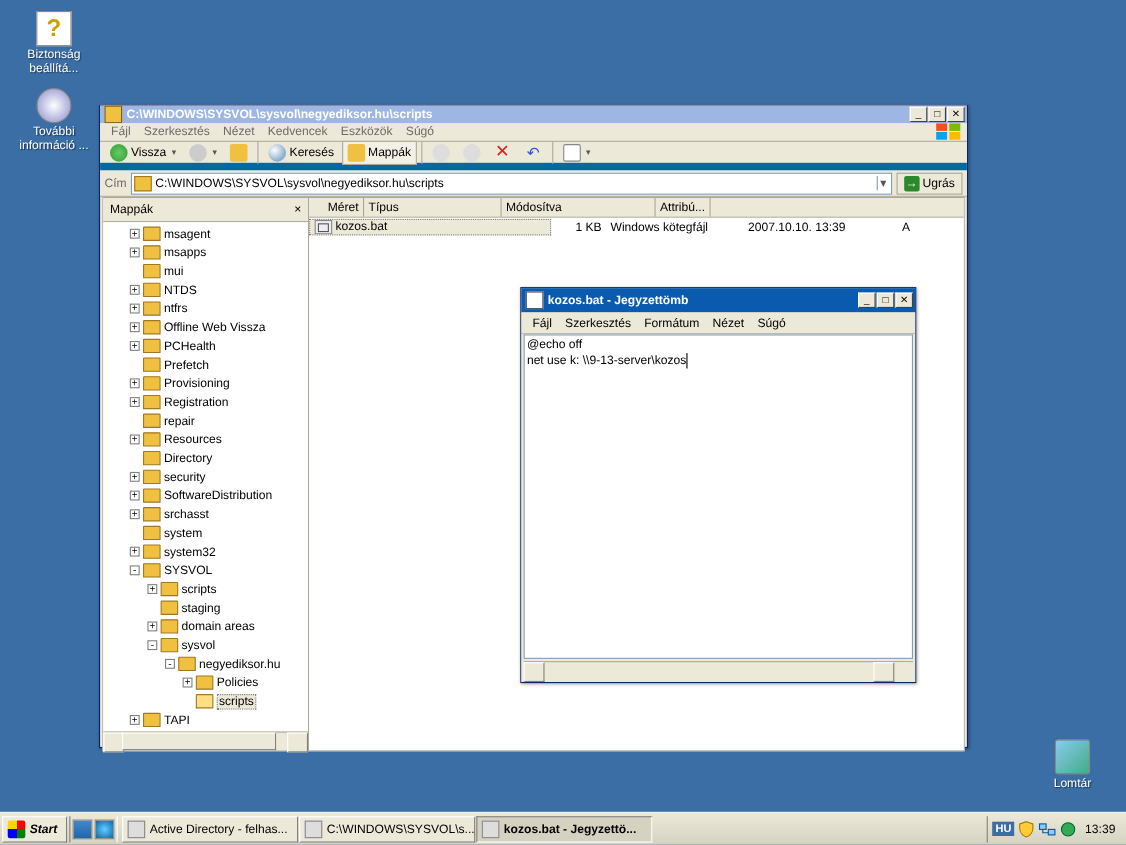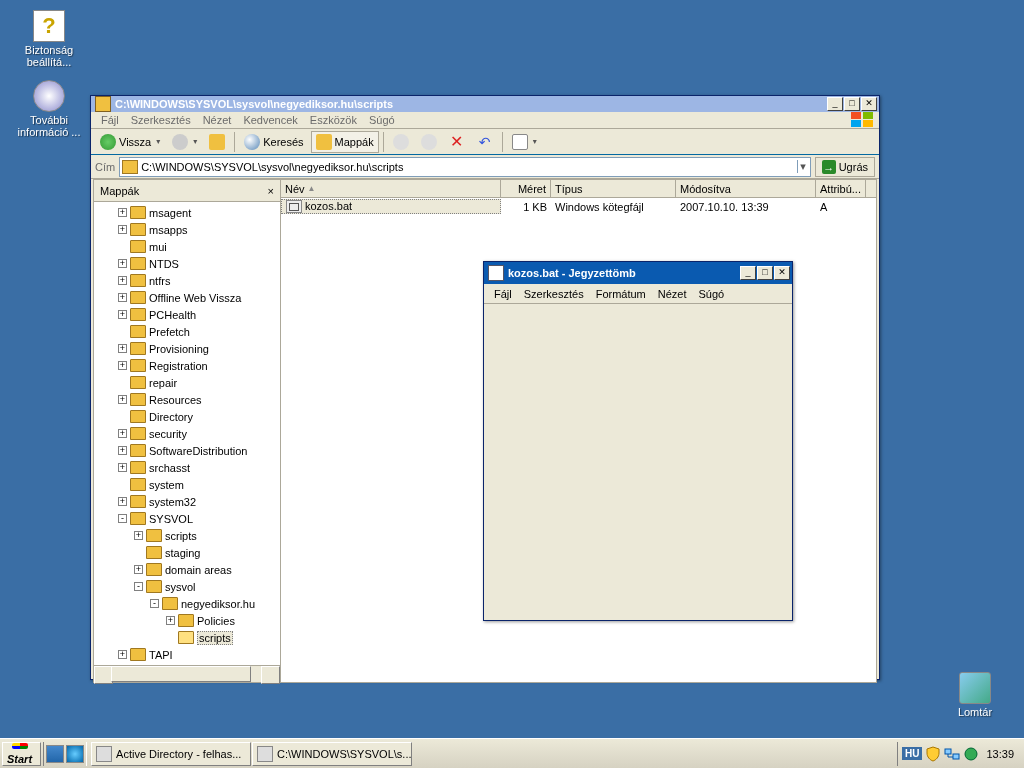--- a/index.html
+++ b/index.html
@@ -18,21 +18,21 @@
 .titlebar .title { flex: 1; font-weight: bold; white-space: nowrap; overflow: hidden; }
 .titlebar .winbtns { display: flex; gap: 0; }
 .titlebar .wbtn { width: 16px; height: 14px; background: #ece9d8; border: 1px solid #fff; border-right-color:#404040; border-bottom-color:#404040; margin-left: 1px; text-align: center; line-height: 10px; font-size: 9px; font-family: Arial; color:#000; cursor: pointer; }
 
 
 .menubar { height: 20px; background: #ece9d8; border-bottom: 1px solid #aca899; display: flex; align-items: center; padding: 0 4px; }
 .menubar .mi { padding: 2px 6px; color: #6b6b6b; cursor: pointer; }
 .menubar .logo { margin-left: auto; width: 24px; height: 16px; }
 
 
-.toolbar { height: 26px; background: #ece9d8; border-bottom: 1px solid #0369a1; display: flex; align-items: center; padding: 2px 4px; gap: 2px; }
+.toolbar { height: 26px; background: #ece9d8; border-bottom: 7px solid #0369a1; display: flex; align-items: center; padding: 2px 4px; gap: 2px; }
 .tbtn { display: flex; align-items: center; height: 22px; padding: 0 4px; border: 1px solid transparent; cursor: pointer; gap: 3px; }
 .tbicon { width: 16px; height: 16px; border-radius: 8px; }
 .sep { width: 1px; height: 20px; background: #aca899; margin: 0 2px; }
 .dropdown-arrow::after { content: "▾"; font-size: 8px; color: #555; margin-left: 2px; }
 
 
 .addrbar { height: 24px; background: #ece9d8; border-bottom: 1px solid #aca899; display: flex; align-items: center; padding: 2px 4px; gap: 4px; }
 .addrlabel { color: #6b6b6b; }
 .addrfield { flex: 1; height: 20px; background: white; border: 1px solid #7f9db9; display: flex; align-items: center; padding: 0 2px; }
 .addrfield .fico { width: 16px; height: 14px; background: #f0c040; border: 1px solid #a07820; margin-right: 3px; }
@@ -73,21 +73,21 @@
 .npbody { flex: 1; display: flex; flex-direction: column; background: #ece9d8; }
 .npedit { flex: 1; margin: 0 2px 2px; border: 1px solid #7f9db9; background: white; font-family: "Lucida Console", "Courier New", monospace; font-size: 13px; padding: 0 2px; white-space: pre; overflow: hidden; position: relative; }
 .npedit .caret { display: inline-block; width: 1px; height: 14px; background: black; vertical-align: text-bottom; }
 .npscroll { height: 17px; background: #ece9d8; border-top: 1px solid #aca899; margin: 0 2px 2px; position:relative;}
 .npscroll::before,.npscroll::after{content:"";position:absolute;top:0;width:17px;height:100%;background:#ece9d8;border:1px solid #fff;border-right-color:#808080;border-bottom-color:#808080;}
 .npscroll::before{left:0}.npscroll::after{right:17px;}
 .npscroll .sizer{position:absolute;right:0;top:0;width:17px;height:100%;background:#ece9d8;}
 
 
 .taskbar { position: absolute; left: 0; right: 0; bottom: 0; height: 30px; background: linear-gradient(to bottom, #ece9d8, #d6d2c2); border-top: 1px solid #fff; display: flex; align-items: center; padding: 2px; gap: 2px; }
-.startbtn { height: 24px; padding: 0 8px 0 4px; background: #ece9d8; border: 1px solid #fff; border-right-color: #808080; border-bottom-color: #808080; display: flex; align-items: center; gap: 4px; font-weight: bold; cursor: pointer; font-style: italic; flex-direction: column; }
+.startbtn { height: 24px; padding: 0 8px 0 4px; background: #ece9d8; border: 1px solid #fff; border-right-color: #808080; border-bottom-color: #808080; display: flex; align-items: center; gap: 4px; font-weight: bold; cursor: pointer; font-style: italic; }
 .startbtn .flag { width: 16px; height: 16px; background: conic-gradient(red 0 25%, green 0 50%, blue 0 75%, gold 0); border-radius: 2px; }
 .qlaunch { display: flex; gap: 2px; padding: 0 2px; border-left: 1px solid #808080; border-right: 1px solid #fff; height: 24px; align-items: center;}
 .qlaunch .qico { width: 18px; height: 18px; background: #ddd; border: 1px solid #888; cursor: pointer; }
 .tasks { flex: 1; display: flex; gap: 1px; padding: 0 2px; height: 24px; align-items: stretch; }
 .taskbtn { flex: 0 0 160px; max-width: 160px; background: #ece9d8; border: 1px solid #fff; border-right-color: #808080; border-bottom-color: #808080; display: flex; align-items: center; padding: 0 4px; gap: 4px; cursor: pointer; overflow: hidden; }
 .taskbtn.active { background: #d6d2c2; border: 1px solid #808080; border-right-color: #fff; border-bottom-color: #fff; font-weight: bold; }
 .taskbtn .tico { width: 16px; height: 16px; background: #ddd; border: 1px solid #888; flex-shrink: 0; }
 .tray { display: flex; align-items: center; gap: 3px; padding: 0 4px; border-left: 1px solid #808080; height: 24px; }
 .tray .tico { width: 16px; height: 16px; cursor: pointer; }
 .clock { padding: 0 4px; }
@@ -329,24 +329,20 @@
             <span class="fico "></span>
             <span class="lbl">TAPI</span>
           </div>
         </div>
       <div class="treescroll">
           <div class="thumb"></div>
         </div>
     </div>
     <div class="filepanel">
       <div class="colhdrs" id="colhdrs">
-          <div class="colh" style="width: 220px;">
-            <span>Név</span>
-            <span class="sortarr">▲</span>
-          </div>
           <div class="colh" style="width: 50px; justify-content: flex-end; align-items: center;">
             <span>Méret</span>
           </div>
           <div class="colh" style="width: 125px;">
             <span>Típus</span>
           </div>
           <div class="colh" style="width: 140px;">
             <span>Módosítva</span>
           </div>
           <div class="colh" style="width: 50px;">
@@ -359,56 +355,67 @@
             <div class="fcell" style="width:50px;text-align:right">1 KB</div>
             <div class="fcell" style="width:125px">Windows kötegfájl</div>
             <div class="fcell" style="width:140px">2007.10.10. 13:39</div>
             <div class="fcell" style="width:50px">A</div>
           </div>
         </div>
     </div>
   </div>
 </div>
 
-<div class="window" style="left:483px;top:261px;width:310px;height:360px">
+<div class="window" style="left:473px;top:261px;width:360px;height:360px">
   <div class="titlebar" style="background:linear-gradient(to bottom,#0a246a,#3a6ea5);background:#0a5ab0">
     <div class="ticon" style="background:#fff;border:1px solid #556"></div>
     <div class="title">kozos.bat - Jegyzettömb</div>
     <div class="winbtns">
       <div class="wbtn">_</div>
       <div class="wbtn">□</div>
       <div class="wbtn">✕</div>
     </div>
   </div>
   <div class="menubar">
     <span class="mi" style="color:#000">Fájl</span>
     <span class="mi" style="color:#000">Szerkesztés</span>
     <span class="mi" style="color:#000">Formátum</span>
     <span class="mi" style="color:#000">Nézet</span>
     <span class="mi" style="color:#000">Súgó</span>
   </div>
+  <div class="npbody">
+    <div class="npedit"><span id="npcontent">@echo off
+net use k: \\9-13-server\kozos</span><span class="caret"></span></div>
+    <div class="npscroll">
+        <div class="sizer"></div>
+      </div>
+  </div>
 </div>
 
 <div class="taskbar">
   <div class="startbtn">
     <div class="flag"></div>
     <span>Start</span>
   </div>
   <div class="qlaunch">
     <div class="qico" style="background:linear-gradient(#48c,#26a)"></div>
     <div class="qico" style="background:radial-gradient(circle,#6cf,#06a)"></div>
   </div>
   <div class="tasks" id="tasks">
       <div class="taskbtn">
         <div class="tico"></div>
         <span>Active Directory - felhas...</span>
       </div>
       <div class="taskbtn">
         <div class="tico"></div>
         <span>C:\WINDOWS\SYSVOL\s...</span>
+      </div>
+      <div class="taskbtn active">
+        <div class="tico"></div>
+        <span>kozos.bat - Jegyzettö...</span>
       </div>
     </div>
   <div class="tray">
     <span class="langind">HU</span>
     <div class="tico">
         <svg viewBox="0 0 16 16">
           <path d="M8 1l6 2v4c0 4-3 7-6 8-3-1-6-4-6-8V3z" fill="#fc3" stroke="#a70"></path>
         </svg>
       </div>
     <div class="tico">

